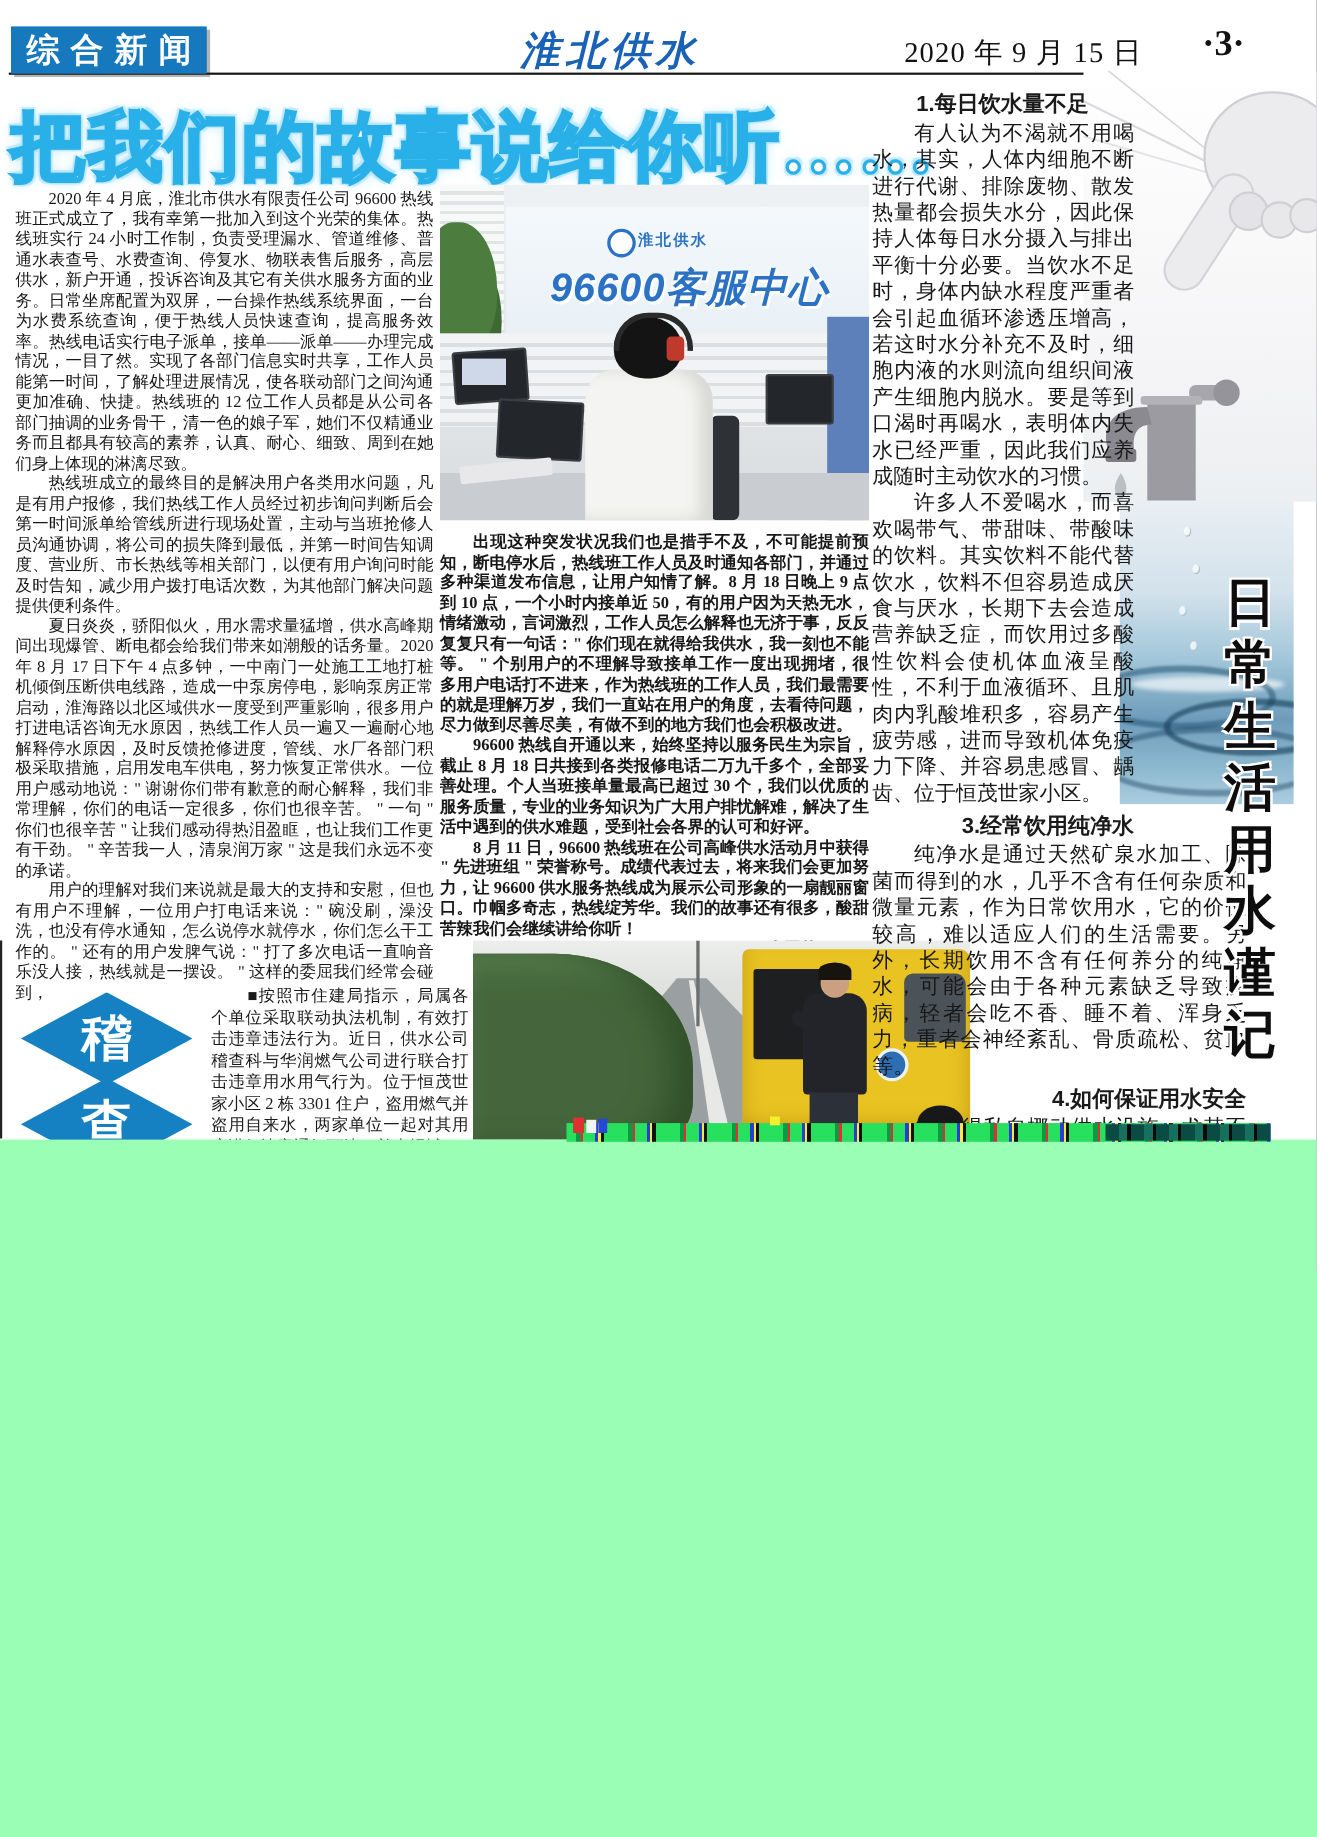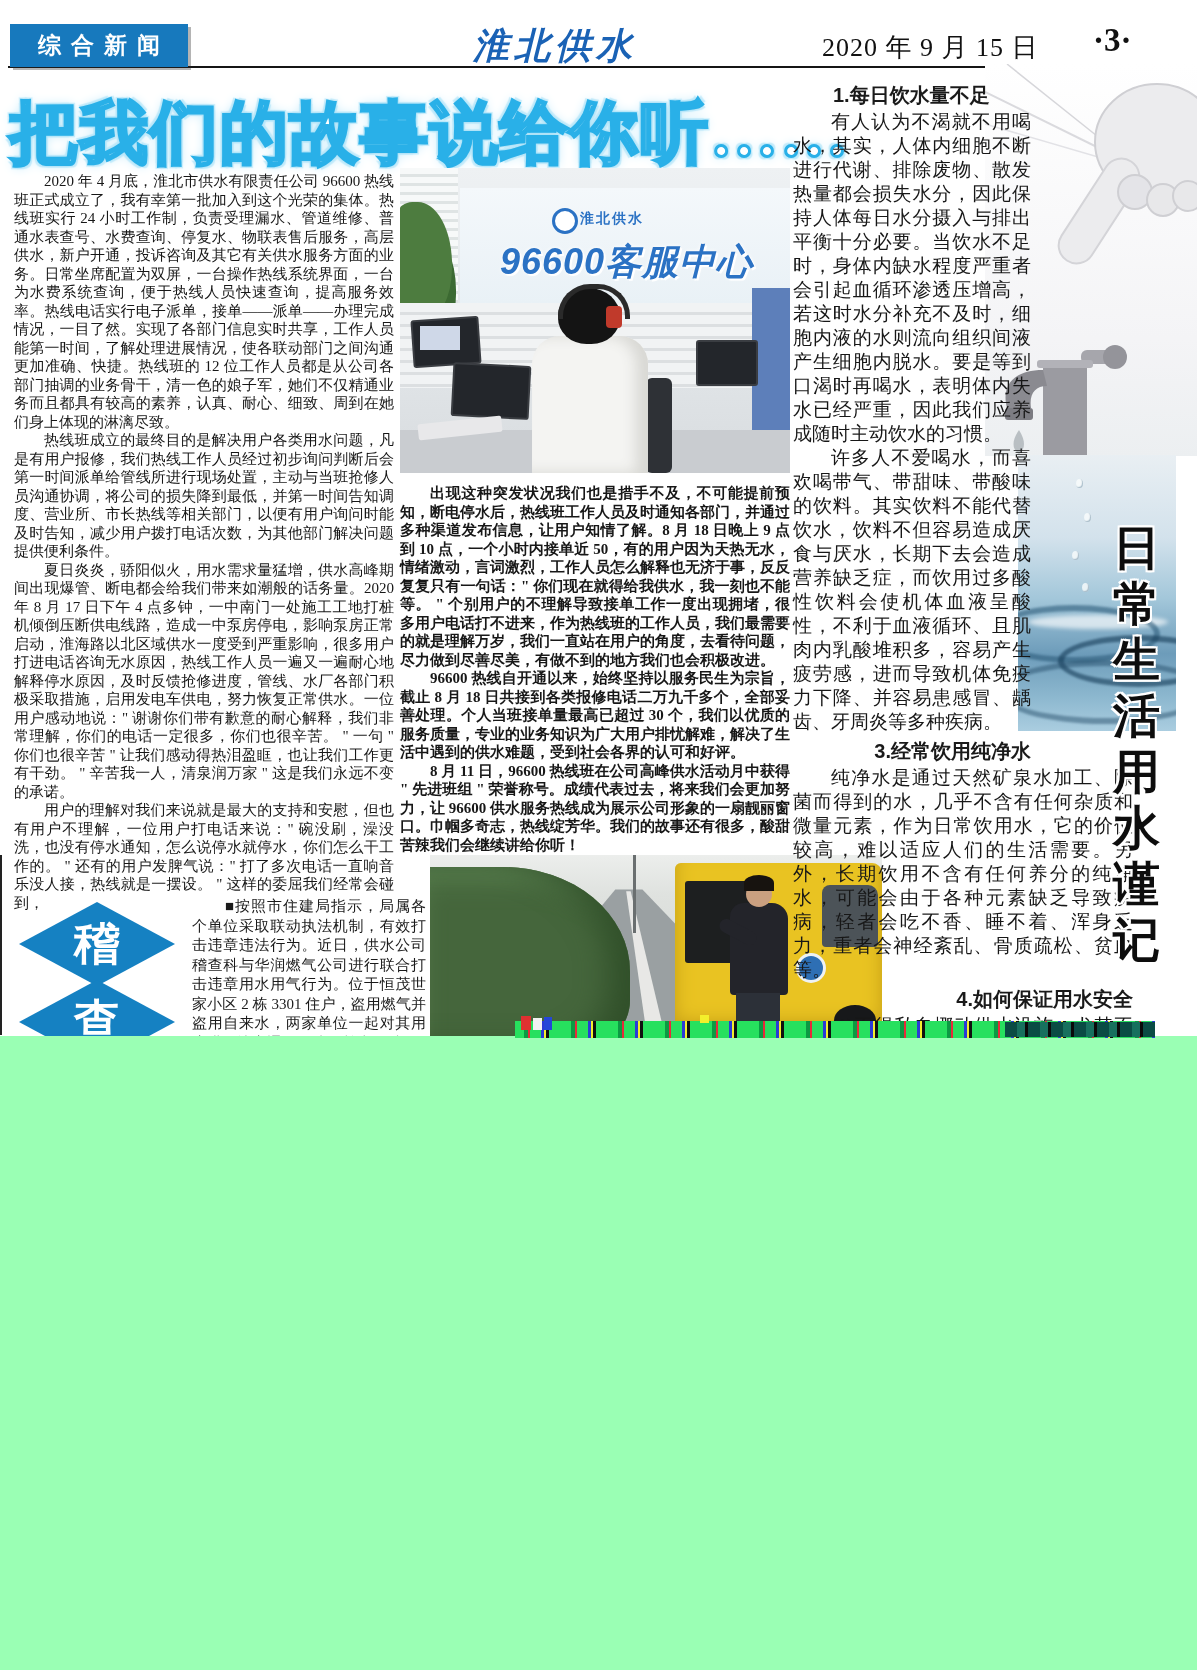--- a/index.html
+++ b/index.html
@@ -3,21 +3,21 @@
 <meta charset="utf-8">
 <style>
   html,body{margin:0;padding:0;background:#888;}
   .page{position:relative;width:1197px;height:1670px;background:#ffffff;overflow:hidden;
         font-family:"Liberation Serif","DejaVu Serif",serif;color:#1a1a1a;}
   
   .header-rule{position:absolute;left:8px;top:66px;width:1184px;height:2px;background:#151515;}
   .section-box{position:absolute;left:10px;top:24px;width:178px;height:43px;background:#1779bd;
                box-shadow:3px 3px 0 rgba(40,40,40,.35);display:flex;align-items:center;justify-content:center;}
   .section-box span{font-family:"Liberation Sans","DejaVu Sans",sans-serif;font-weight:700;
-               color:#fff;font-size:23px;letter-spacing:10px;text-indent:10px;}
+               color:#fff;font-size:30px;letter-spacing:10px;text-indent:10px;}
   .masthead{position:absolute;left:455px;top:22px;width:200px;text-align:center;
             font-weight:700;font-style:italic;font-size:36px;letter-spacing:5px;color:#1a62b5;}
   .dateline{position:absolute;left:822px;top:30px;font-size:26px;color:#111;letter-spacing:1px;}
   .page-num{position:absolute;left:1093px;top:22px;font-size:33px;font-weight:700;color:#111;}
   
   .headline{position:absolute;left:10px;top:88px;width:790px;white-space:nowrap;
             font-family:Liberation Serif, serif;font-weight:900;
             font-size:68px;letter-spacing:2px;color:#ffffff;
             -webkit-text-stroke:3px #29b0e8;
             text-shadow:0 0 3px #29b0e8,0 0 12px #aee3f8,3px 3px 1px #cdeefb,-3px -3px 1px #cdeefb,
@@ -257,21 +257,21 @@
     <span>用</span>
     <span>水</span>
     <span>谨</span>
     <span>记</span>
   </div>
 
   <div class="right-col">
     <div class="float-spacer"></div>
     <p class="rh">1.每日饮水量不足</p>
     <p class="rt">有人认为不渴就不用喝水，其实，人体内细胞不断进行代谢、排除废物、散发热量都会损失水分，因此保持人体每日水分摄入与排出平衡十分必要。当饮水不足时，身体内缺水程度严重者会引起血循环渗透压增高，若这时水分补充不及时，细胞内液的水则流向组织间液产生细胞内脱水。要是等到口渴时再喝水，表明体内失水已经严重，因此我们应养成随时主动饮水的习惯。</p>
-    <p class="rt">许多人不爱喝水，而喜欢喝带气、带甜味、带酸味的饮料。其实饮料不能代替饮水，饮料不但容易造成厌食与厌水，长期下去会造成营养缺乏症，而饮用过多酸性饮料会使机体血液呈酸性，不利于血液循环、且肌肉内乳酸堆积多，容易产生疲劳感，进而导致机体免疫力下降、并容易患感冒、龋齿、牙周炎等多种疾病。</p>
+    <p class="rt">许多人不爱喝水，而喜欢喝带气、带甜味、带酸味的饮料。其实饮料不能代替饮水，饮料不但容易造成厌食与厌水，长期下去会造成营养缺乏症，而饮用过多酸性饮料会使机体血液呈酸性，不利于血液循环、且肌肉内乳酸堆积多，容易产生疲劳感，进而导致机体免疫力下降、并容易患感冒、龋齿、位于恒茂世家小区。</p>
     <p class="rh center">3.经常饮用纯净水</p>
     <p class="rt">纯净水是通过天然矿泉水加工、除菌而得到的水，几乎不含有任何杂质和微量元素，作为日常饮用水，它的价位较高，难以适应人们的生活需要。另外，长期饮用不含有任何养分的纯净水，可能会由于各种元素缺乏导致疾病，轻者会吃不香、睡不着、浑身乏力，重者会神经紊乱、骨质疏松、贫血等。</p>
     <p class="rh center">4.如何保证用水安全</p>
     <p class="rt">(1)不得私自挪动供水设施，尤其不得私自移动水表</p>
   </div>
 
   <div class="green-block"></div>
   <div class="glitch-band"></div>
   <div class="glitch-right"></div>
   <div class="gpx g1"></div>

